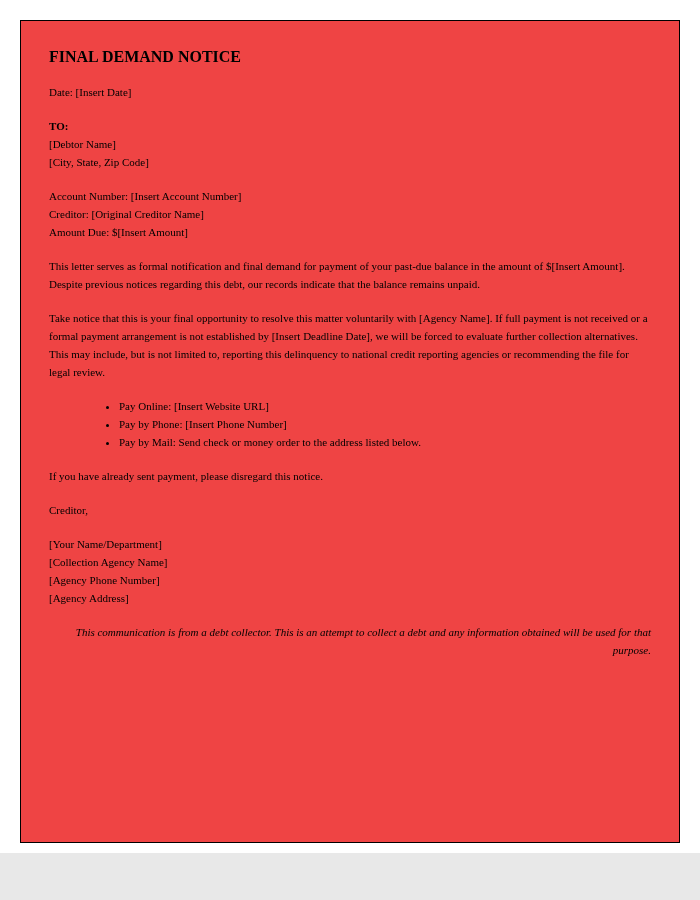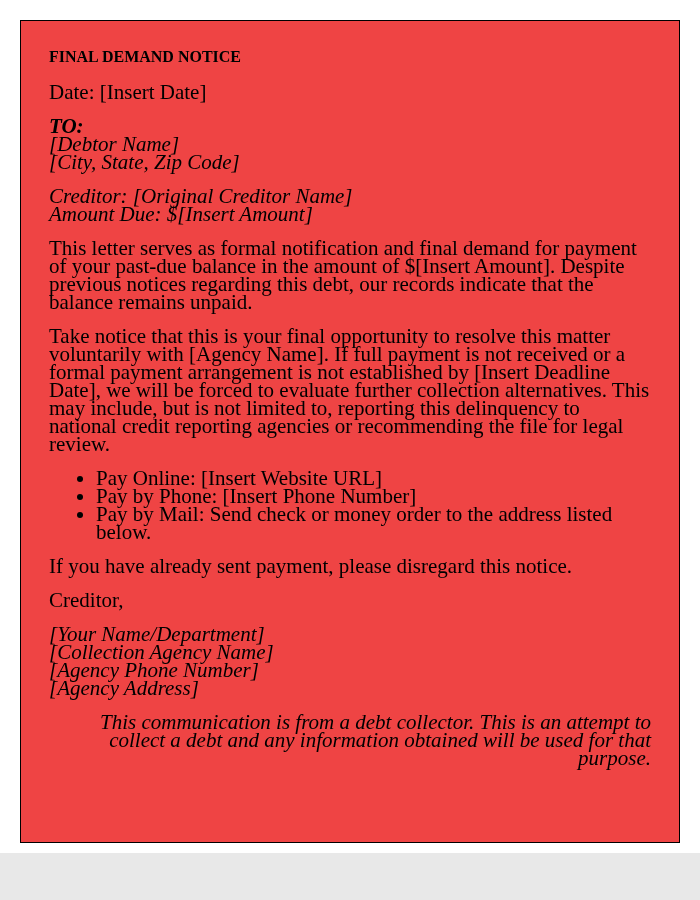--- a/index.html
+++ b/index.html
@@ -20,39 +20,40 @@
     width: 660px;
     height: 823px;
     border: 1px solid #000;
     background: #ef4444;
     padding: 27px 28px 32px 28px;
     overflow: hidden;
   }
   .letter-frame p,
   .letter-frame h1,
   .letter-frame li {
-    font-size: 21px;
+    font-size: 11px;
     line-height: 18px;
   }
   h1.letter-title {
     font-weight: bold;
     font-size: 16px;
     margin-bottom: 17px;
   }
   .para { margin-bottom: 16px; }
   .bold { font-weight: bold; }
   .tight p { margin-bottom: 0; }
-  .block-gap { margin-bottom: 16px; font-style: italic; }
+  .block-gap { margin-bottom: 16px; }
   ul.payment-list {
     margin: 0 0 16px 0;
     padding-left: 47px;
   }
   ul.payment-list li {
     line-height: 18px;
     list-style-type: disc;
+    margin-left: 23px;
   }
   .disclaimer {
     font-style: italic;
     text-align: right;
   }
 </style>
 </head>
 <body>
 
 <div class="page">
@@ -62,20 +63,21 @@
 
     <p class="para">Date: [Insert Date]</p>
 
     <div class="tight block-gap">
       <p class="bold">TO:</p>
       <p>[Debtor Name]</p>
       <p>[City, State, Zip Code]</p>
     </div>
 
     <div class="tight block-gap">
+      <p>Account Number: [Insert Account Number]</p>
       <p>Creditor: [Original Creditor Name]</p>
       <p>Amount Due: $[Insert Amount]</p>
     </div>
 
 
     <p class="para">This letter serves as formal notification and final demand for payment of your past-due balance in the amount of $[Insert Amount]. Despite previous notices regarding this debt, our records indicate that the balance remains unpaid.</p>
 
     <p class="para">Take notice that this is your final opportunity to resolve this matter voluntarily with [Agency Name]. If full payment is not received or a formal payment arrangement is not established by [Insert Deadline Date], we will be forced to evaluate further collection alternatives. This may include, but is not limited to, reporting this delinquency to national credit reporting agencies or recommending the file for legal review.</p>
 
 

